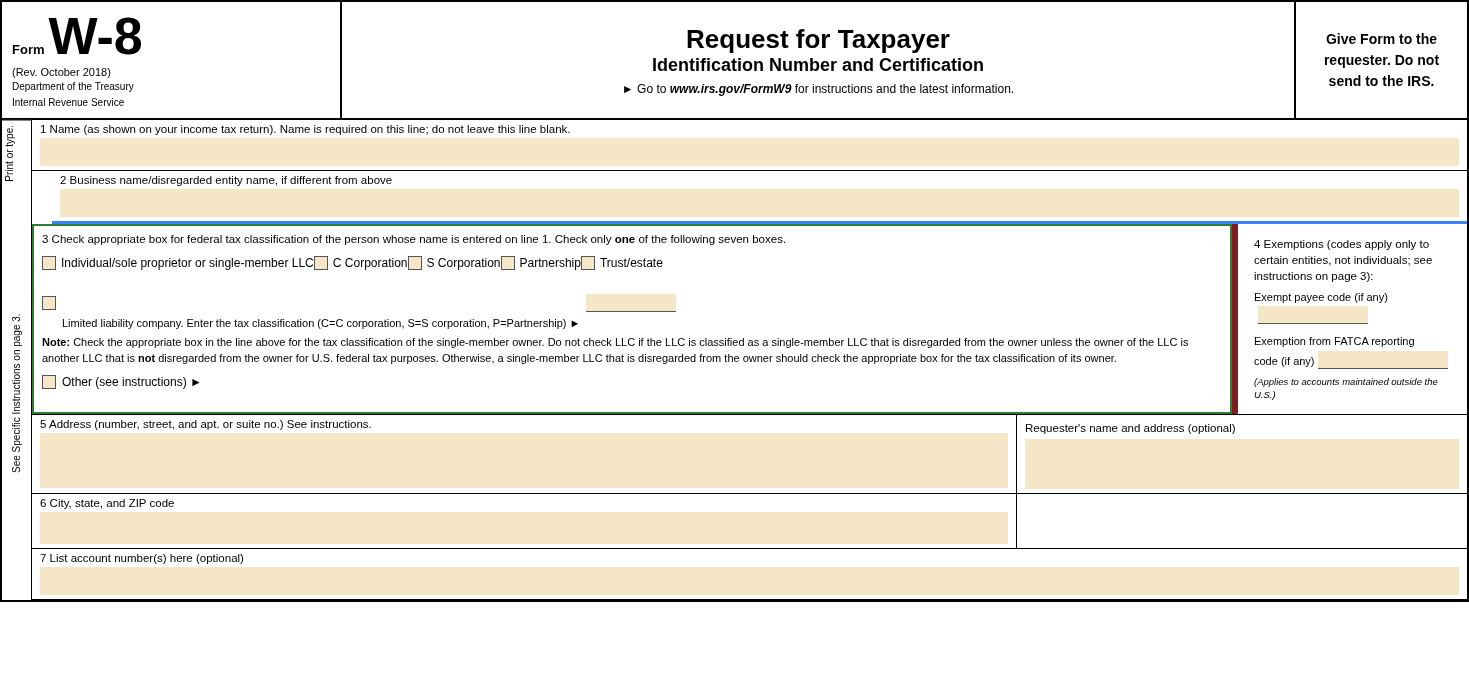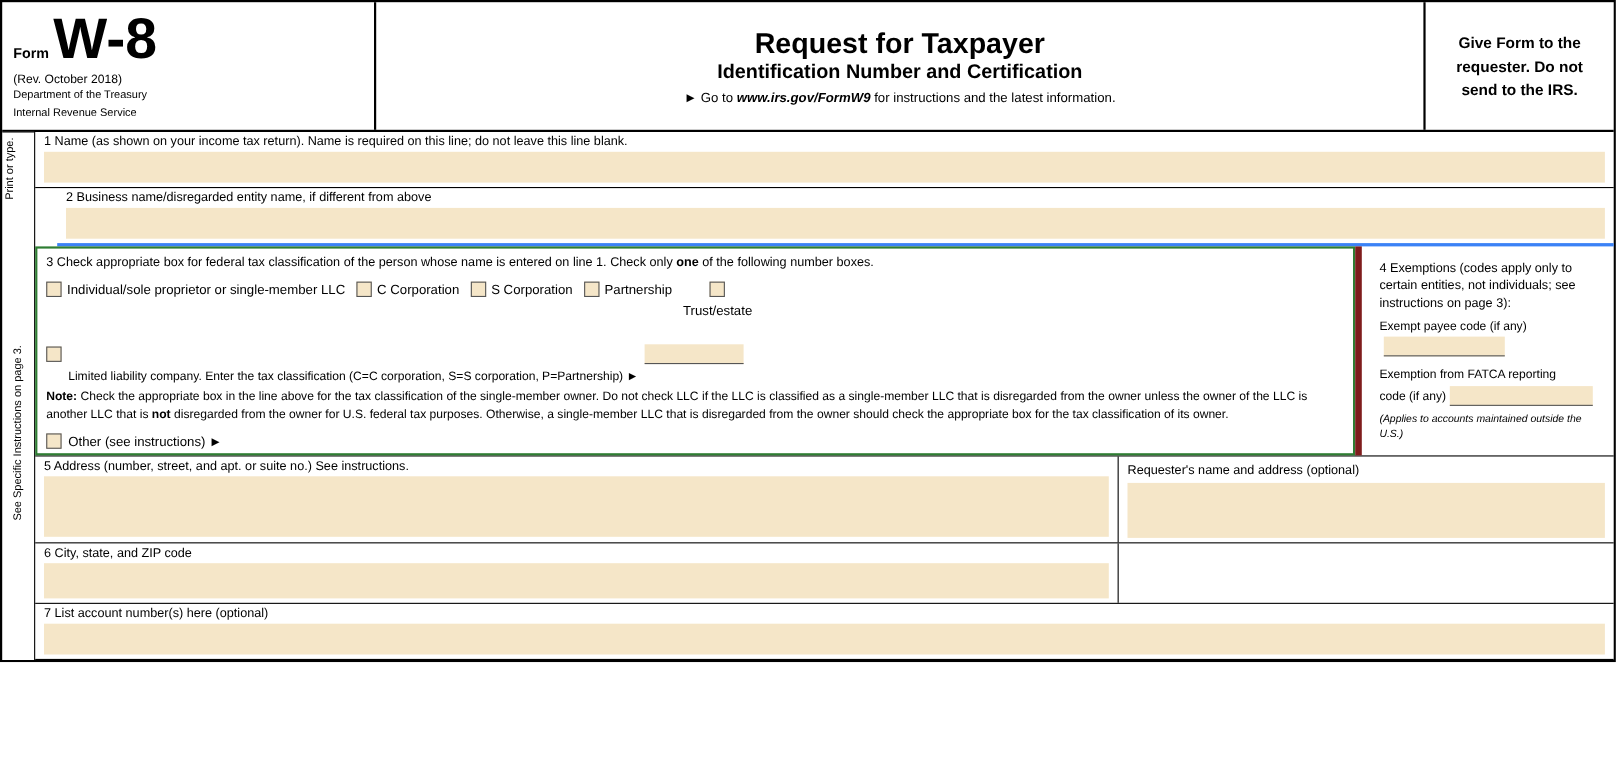--- a/index.html
+++ b/index.html
@@ -111,24 +111,24 @@
       <div class="field-row" style="border-bottom:3px solid #3b82f6;margin-left:20px;">
         <div class="field-label">2  Business name/disregarded entity name, if different from above</div>
         <div class="field-input"></div>
       </div>
 
       <div style="display:flex; border-bottom:1px solid #000;">
 
         <div class="green-bordered" style="flex:1;">
 
           <div class="section-3-header">
-            <span>3  Check appropriate box for federal tax classification of the person whose name is entered on line 1. Check only </span><strong>one</strong><span> of the following number boxes.</span>
-          </div>
-
-          <div style="display:flex; align-items:flex-start; padding: 4px 8px 4px 8px; gap:10px;">
+            <span>3  Check appropriate box for federal tax classification of the person whose name is entered on line 1. Check only </span><strong>one</strong><span> of the following seven boxes.</span>
+          </div>
+
+          <div style="display:flex; align-items:flex-start; padding: 4px 8px 4px 8px; ">
 
             <div style="display:flex; align-items:flex-start; gap:5px; font-size:12px; min-width:160px;">
               <div class="checkbox-box"></div>
               <span>Individual/sole proprietor or single-member LLC</span>
             </div>
 
             <div style="display:flex; align-items:center; gap:5px; font-size:12px;">
               <div class="checkbox-box"></div>
               <span>C Corporation</span>
             </div>
@@ -136,21 +136,21 @@
             <div style="display:flex; align-items:center; gap:5px; font-size:12px;">
               <div class="checkbox-box"></div>
               <span>S Corporation</span>
             </div>
 
             <div style="display:flex; align-items:center; gap:5px; font-size:12px;">
               <div class="checkbox-box"></div>
               <span>Partnership</span>
             </div>
 
-            <div style="display:flex; align-items:center; gap:5px; font-size:12px;flex-direction:column;">
+            <div style="display:flex; align-items:center; gap:5px; font-size:12px;">
               <div class="checkbox-box"></div>
               <span>Trust/estate</span>
             </div>
           </div>
 
           <div class="llc-row">
             <div class="checkbox-box"></div>
             <span style="font-size:11px;margin-top:40px;">Limited liability company. Enter the tax classification (C=C corporation, S=S corporation, P=Partnership) ►</span>
             <div class="llc-input"></div>
           </div>

